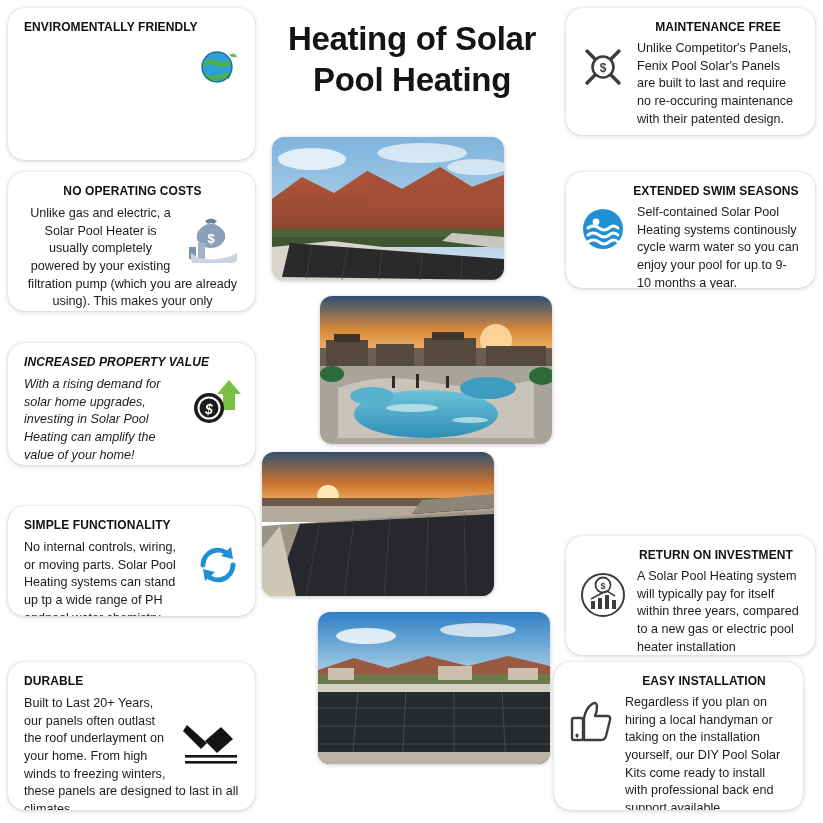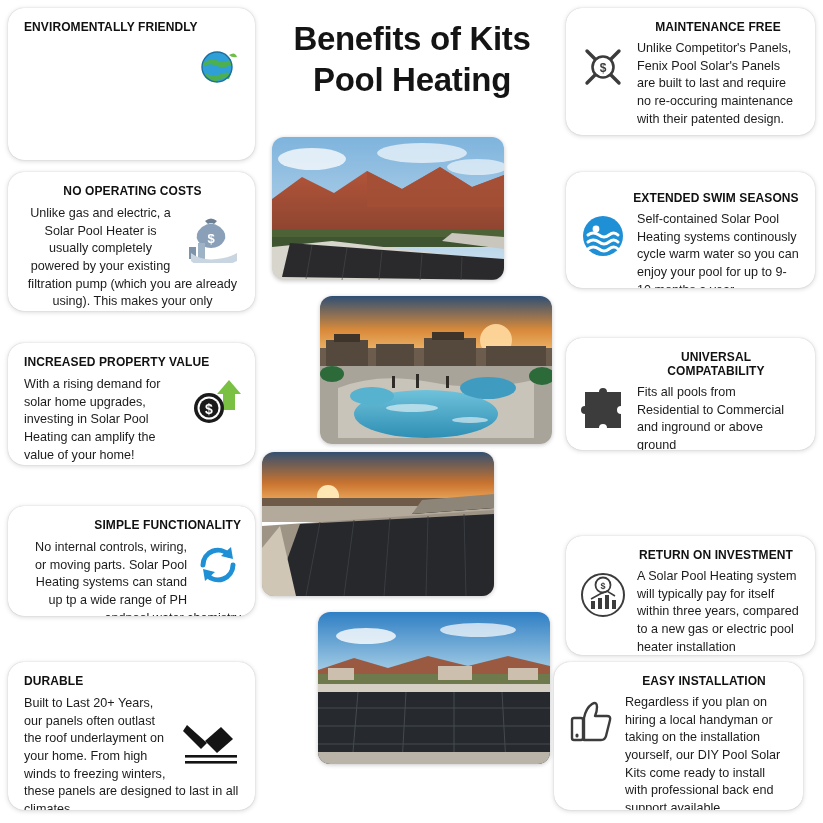--- a/index.html
+++ b/index.html
@@ -90,21 +90,21 @@
     box-shadow: 0 1px 4px rgba(0,0,0,0.22);
   }
   .photo svg { display: block; }
 </style>
 </head>
 <body>
 
 <div class="stage">
 
   <div class="title">
-    <span>Benefits of Kits</span><br>
+    <span>Heating of Solar</span><br>
     <span>Pool Heating</span>
   </div>
 
   <div class="photo" style="left:272px; top:137px; width:232px; height:143px;">
     <svg width="232" height="143" viewBox="0 0 232 143" xmlns="http://www.w3.org/2000/svg" role="img" aria-label="desert roof panels">
       <defs>
         <linearGradient id="sky1" x1="0" y1="0" x2="0" y2="1">
           <stop offset="0%" stop-color="#7fb4dd"></stop>
             <stop offset="100%" stop-color="#cfe2ef"></stop>
         </linearGradient>
@@ -263,35 +263,35 @@
         <path d="M17 20 q9 -7 18 0 q8 7 4 14 q-4 7 -13 7 q-9 0 -13 -7 q-4 -7 4 -14 Z" fill="#8aa0b8"></path>
         <text x="26" y="36" font-family="Liberation Sans, sans-serif" font-size="13" font-weight="bold" fill="#ffffff" text-anchor="middle">$</text>
         <rect x="4" y="40" width="7" height="12" fill="#7f94ab"></rect>
         <rect x="13" y="36" width="7" height="16" fill="#9fb3c7"></rect>
         <path d="M6 46 q10 8 26 6 q12 -1 20 -6 l0 8 q-12 6 -26 6 q-14 0 -20 -6 Z" fill="#c9d6e2"></path>
       </svg>
     </span>
     <div class="body">Unlike gas and electric, a Solar Pool Heater is usually completely powered by your existing filtration pump (which you are already using). This makes your only operational cost one you are already used to paying</div>
   </div>
 
-  <div class="card left" style="left:8px; top:343px; width:247px; height:122px;">
+  <div class="card left" style="left:8px; top:343px; width:247px; height:122px;font-style:italic;">
     <div class="head">INCREASED PROPERTY VALUE</div>
     <span class="icon-float">
       <svg width="54" height="54" viewBox="0 0 54 54" xmlns="http://www.w3.org/2000/svg">
         <path d="M36 32 L36 16 L30 16 L42 2 L54 16 L48 16 L48 32 Z" fill="#7ac143"></path>
         <circle cx="22" cy="30" r="15" fill="#1b1b1b"></circle>
         <circle cx="22" cy="30" r="11.5" fill="#ffffff"></circle>
         <circle cx="22" cy="30" r="9.5" fill="#1b1b1b"></circle>
         <text x="22" y="35.5" font-family="Liberation Sans, sans-serif" font-size="14" font-weight="bold" fill="#ffffff" text-anchor="middle">$</text>
       </svg>
     </span>
     <div class="body">With a rising demand for solar home upgrades, investing in Solar Pool Heating can amplify the value of your home!</div>
   </div>
 
-  <div class="card left" style="left:8px; top:506px; width:247px; height:110px;text-align:right;">
+  <div class="card left" style="left:8px; top:506px; width:247px; height:110px;">
     <div class="head">SIMPLE FUNCTIONALITY</div>
     <span class="icon-float">
       <svg width="46" height="46" viewBox="0 0 46 46" xmlns="http://www.w3.org/2000/svg">
         <path d="M8 24 a15 15 0 0 1 26 -10" fill="none" stroke="#1f8fd6" stroke-width="5" stroke-linecap="round"></path>
         <polygon points="36,6 38,18 26,15" fill="#1f8fd6"></polygon>
         <path d="M38 24 a15 15 0 0 1 -26 10" fill="none" stroke="#1f8fd6" stroke-width="5" stroke-linecap="round"></path>
         <polygon points="10,40 8,28 20,31" fill="#1f8fd6"></polygon>
       </svg>
     </span>
     <div class="body">No internal controls, wiring, or moving parts. Solar Pool Heating systems can stand up tp a wide range of PH andpool water chemistry</div>
@@ -321,46 +321,35 @@
           </g>
           <circle cx="25" cy="25" r="10.5" fill="#ffffff" stroke="#3c3c3c" stroke-width="2.6"></circle>
           <text x="25" y="30" font-family="Liberation Sans, sans-serif" font-size="12" font-weight="bold" fill="#3c3c3c" text-anchor="middle">$</text>
         </svg>
       </div>
       <div class="txt-cell body">Unlike Competitor's Panels, Fenix Pool Solar's Panels are built to last and require no re-occuring maintenance with their patented design.</div>
     </div>
   </div>
 
   <div class="card right" style="left:566px; top:172px; width:249px; height:116px;">
-    <div class="head" style="padding-left:55px;margin-top:7px;">EXTENDED SWIM SEASONS</div>
+    <div class="head" style="padding-left:55px;">EXTENDED SWIM SEASONS</div>
     <div class="row">
       <div class="ico-cell">
         <svg width="46" height="46" viewBox="0 0 46 46" xmlns="http://www.w3.org/2000/svg">
           <circle cx="23" cy="23" r="20" fill="#1f8fd6"></circle>
           <circle cx="16" cy="16" r="3.4" fill="#ffffff"></circle>
           <path d="M8 22 q5 -4 11 0 q5 4 10 0 q5 -4 9 0" fill="none" stroke="#ffffff" stroke-width="3" stroke-linecap="round"></path>
           <path d="M8 29 q5 -4 11 0 q5 4 10 0 q5 -4 9 0" fill="none" stroke="#ffffff" stroke-width="3" stroke-linecap="round"></path>
           <path d="M8 36 q5 -4 11 0 q5 4 10 0 q5 -4 9 0" fill="none" stroke="#ffffff" stroke-width="3" stroke-linecap="round"></path>
         </svg>
       </div>
       <div class="txt-cell body">Self-contained Solar Pool Heating systems continously cycle warm water so you can enjoy your pool for up to 9-10 months a year.</div>
     </div>
   </div>
 
-  <div class="card right" style="left:566px; top:338px; width:249px; height:112px;">
-    <div class="head" style="padding-left:55px;">UNIVERSAL COMPATABILITY</div>
-    <div class="row">
-      <div class="ico-cell">
-        <svg width="48" height="48" viewBox="0 0 48 48" xmlns="http://www.w3.org/2000/svg">
-          <path d="M6 6 h14 a4 4 0 0 1 8 0 h14 v14 a4 4 0 0 0 0 8 v14 h-14 a4 4 0 0 0 -8 0 h-14 v-14 a4 4 0 0 1 0 -8 Z" fill="#3c3c3c"></path>
-        </svg>
-      </div>
-      <div class="txt-cell body">Fits all pools from Residential to Commercial and inground or above ground</div>
-    </div>
-  </div>
 
   <div class="card right" style="left:566px; top:536px; width:249px; height:119px;">
     <div class="head" style="padding-left:55px;">RETURN ON INVESTMENT</div>
     <div class="row">
       <div class="ico-cell">
         <svg width="50" height="50" viewBox="0 0 50 50" xmlns="http://www.w3.org/2000/svg">
           <circle cx="25" cy="25" r="21" fill="none" stroke="#3c3c3c" stroke-width="2"></circle>
           <circle cx="25" cy="15" r="7.5" fill="none" stroke="#3c3c3c" stroke-width="1.8"></circle>
           <text x="25" y="19" font-family="Liberation Sans, sans-serif" font-size="9" font-weight="bold" fill="#3c3c3c" text-anchor="middle">$</text>
           <g fill="#3c3c3c">

